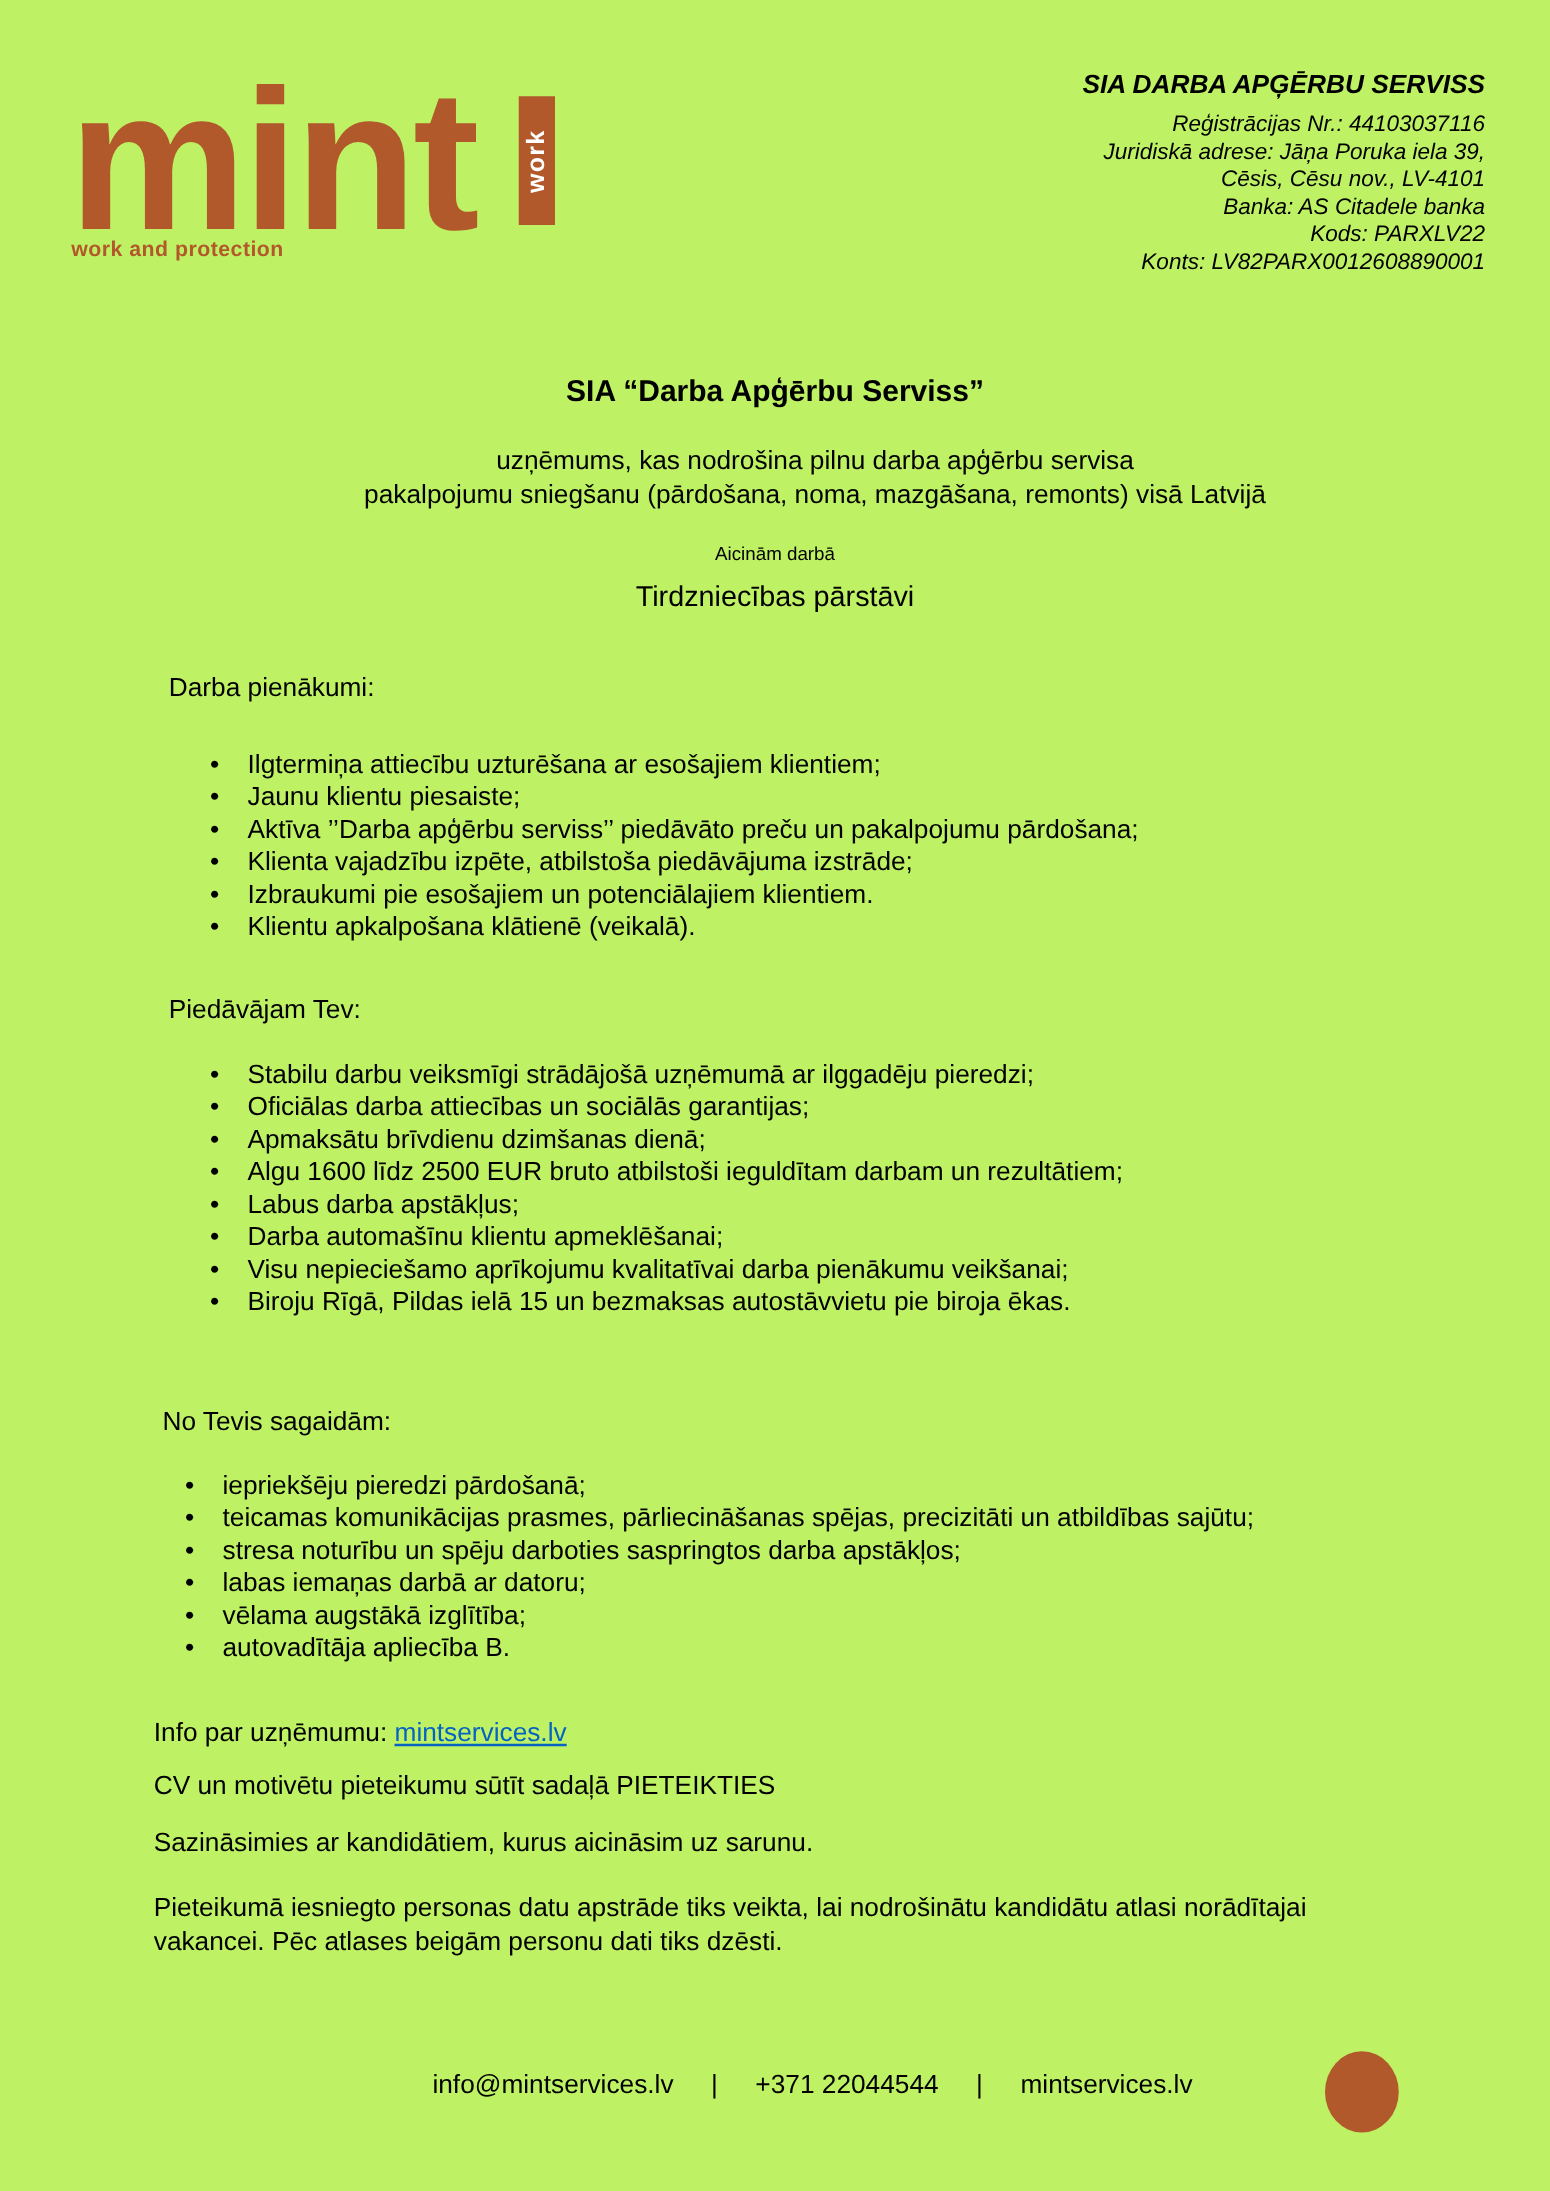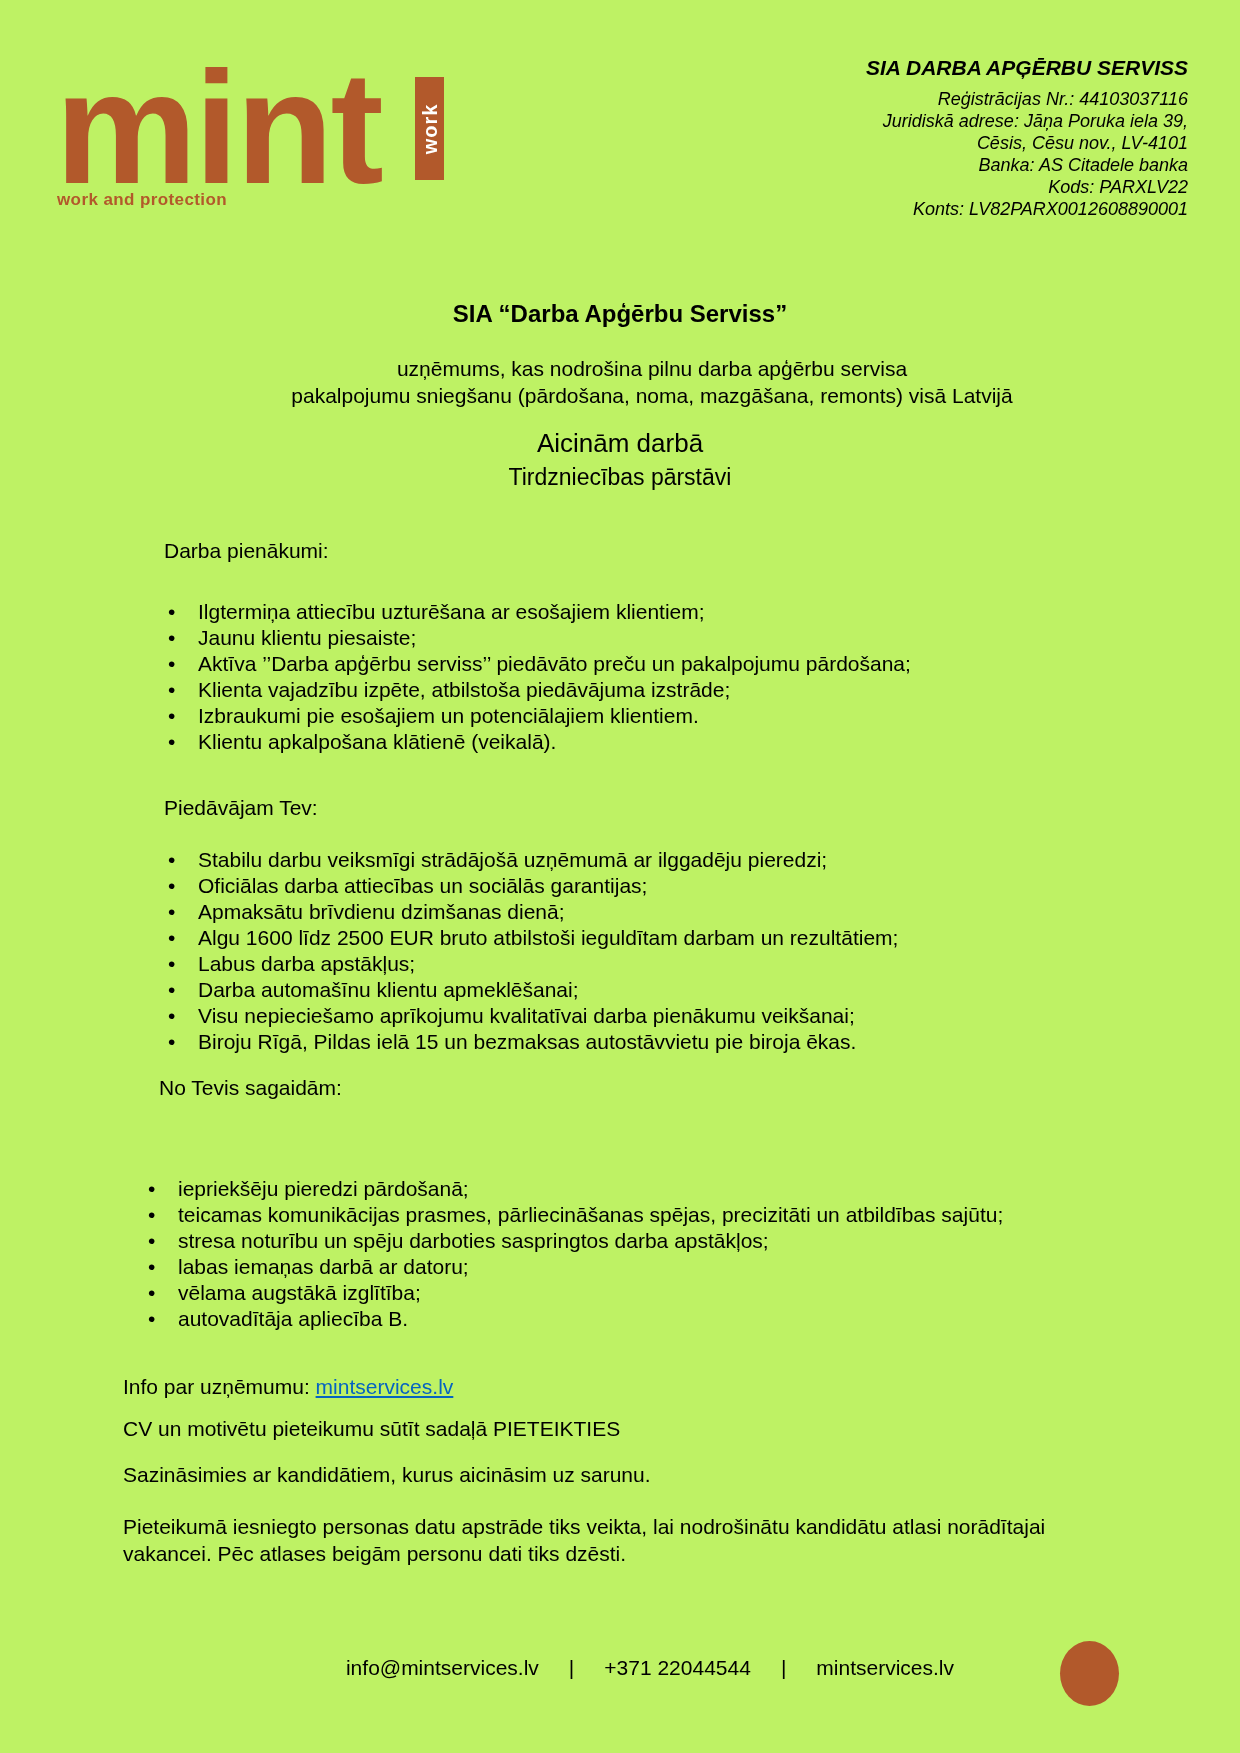--- a/index.html
+++ b/index.html
@@ -39,28 +39,28 @@
   .company{
     position:absolute;top:56px;right:52px;
     text-align:right;font-style:italic;line-height:22px;font-size:18px;
   }
   .company-name{font-size:21px;font-weight:bold;line-height:24px;margin-bottom:8px;}
 
   
   .center-block{position:absolute;left:0;width:1240px;text-align:center;}
   .doc-title{top:300px;font-size:24px;font-weight:bold;line-height:27px;}
   .doc-desc{top:355px;font-size:21px;line-height:27px;margin-left:32px;}
-  .doc-invite{top:430px;font-size:26px;line-height:27px;}
+  .doc-invite{top:430px;font-size:15px;line-height:27px;}
   .doc-role{top:464px;font-size:23px;font-weight:normal;line-height:27px;}
 
   
-  .sec-heading{position:absolute;left:135px;font-size:21px;line-height:26px;white-space:nowrap;margin-left:29px;}
+  .sec-heading{position:absolute;left:135px;font-size:21px;line-height:26px;white-space:nowrap;}
   .h-duties{top:538px;}
   .h-offer{top:795px;}
-  .h-expect{top:1075px;left:130px;}
+  .h-expect{top:1125px;left:130px;}
 
   ul.bullets{position:absolute;list-style:none;font-size:21px;line-height:26px;}
   .ul-duties{left:168px;top:599px;}
   .ul-offer{left:168px;top:847px;}
   .ul-expect{left:148px;top:1176px;}
   ul.bullets li{position:relative;padding-left:30px;white-space:nowrap;}
   .ul-expect li{padding-left:26px;}
   ul.bullets li::before{content:"\2022";position:absolute;left:0;top:0;}
 
   

